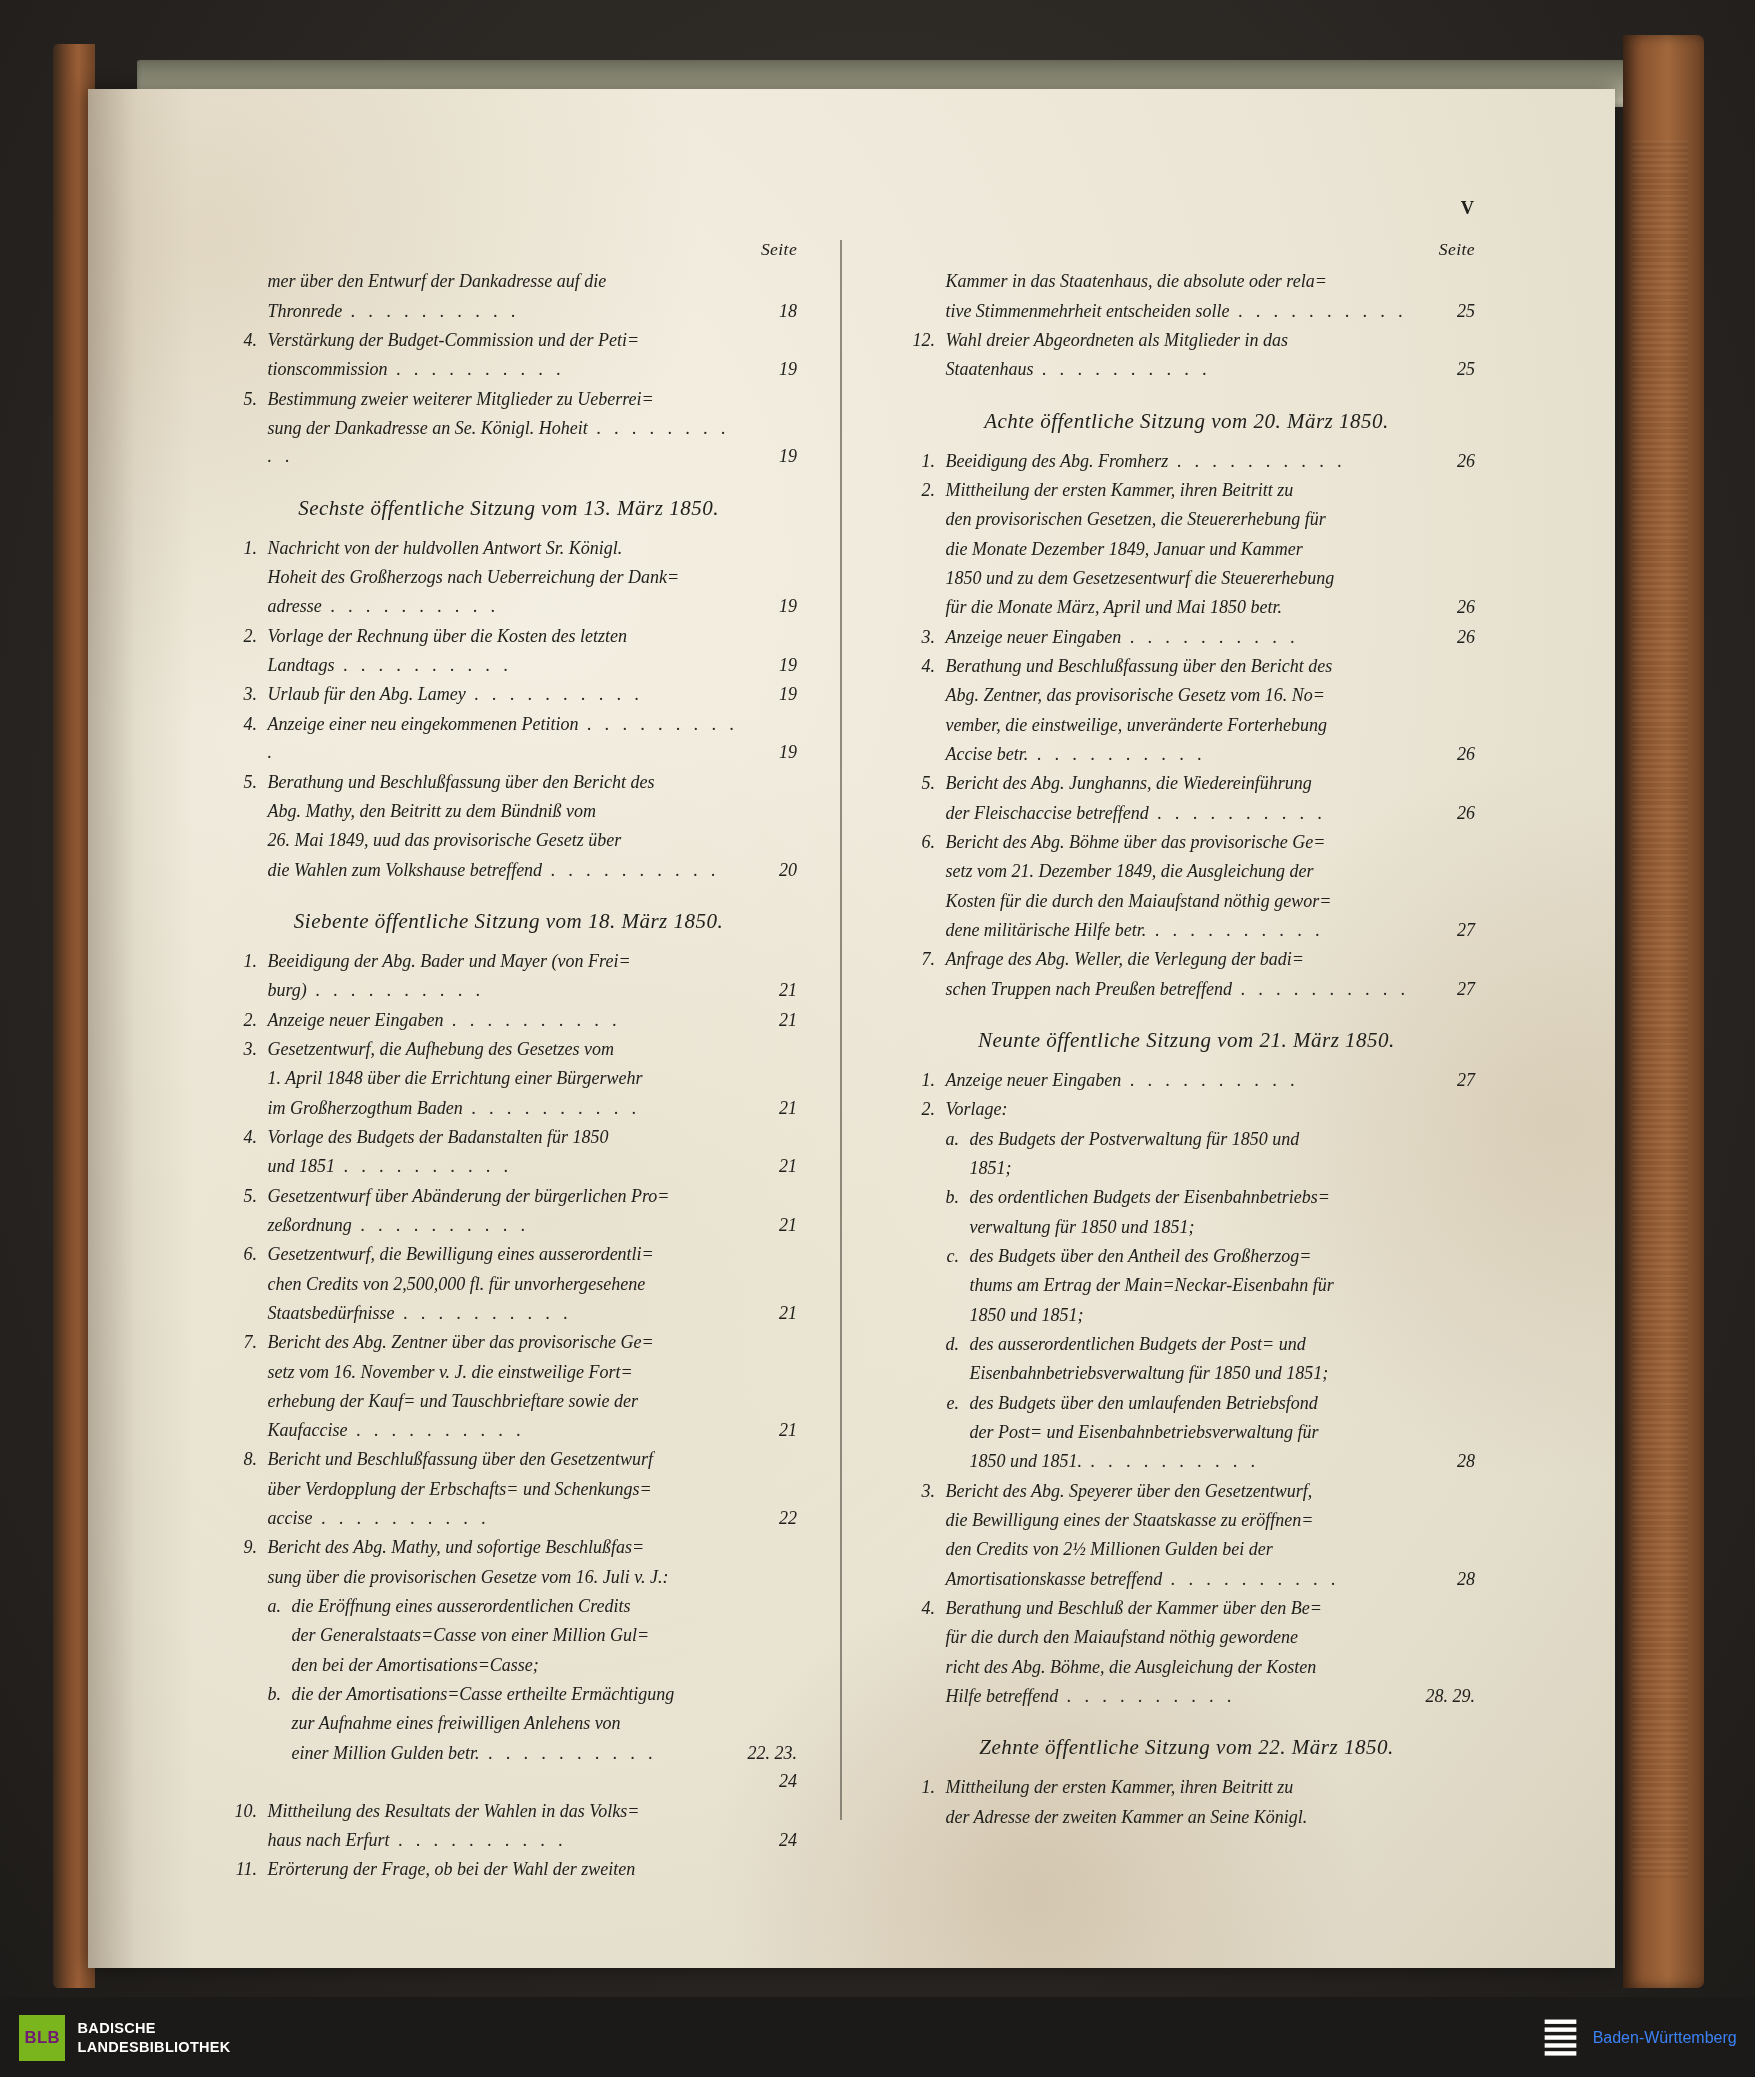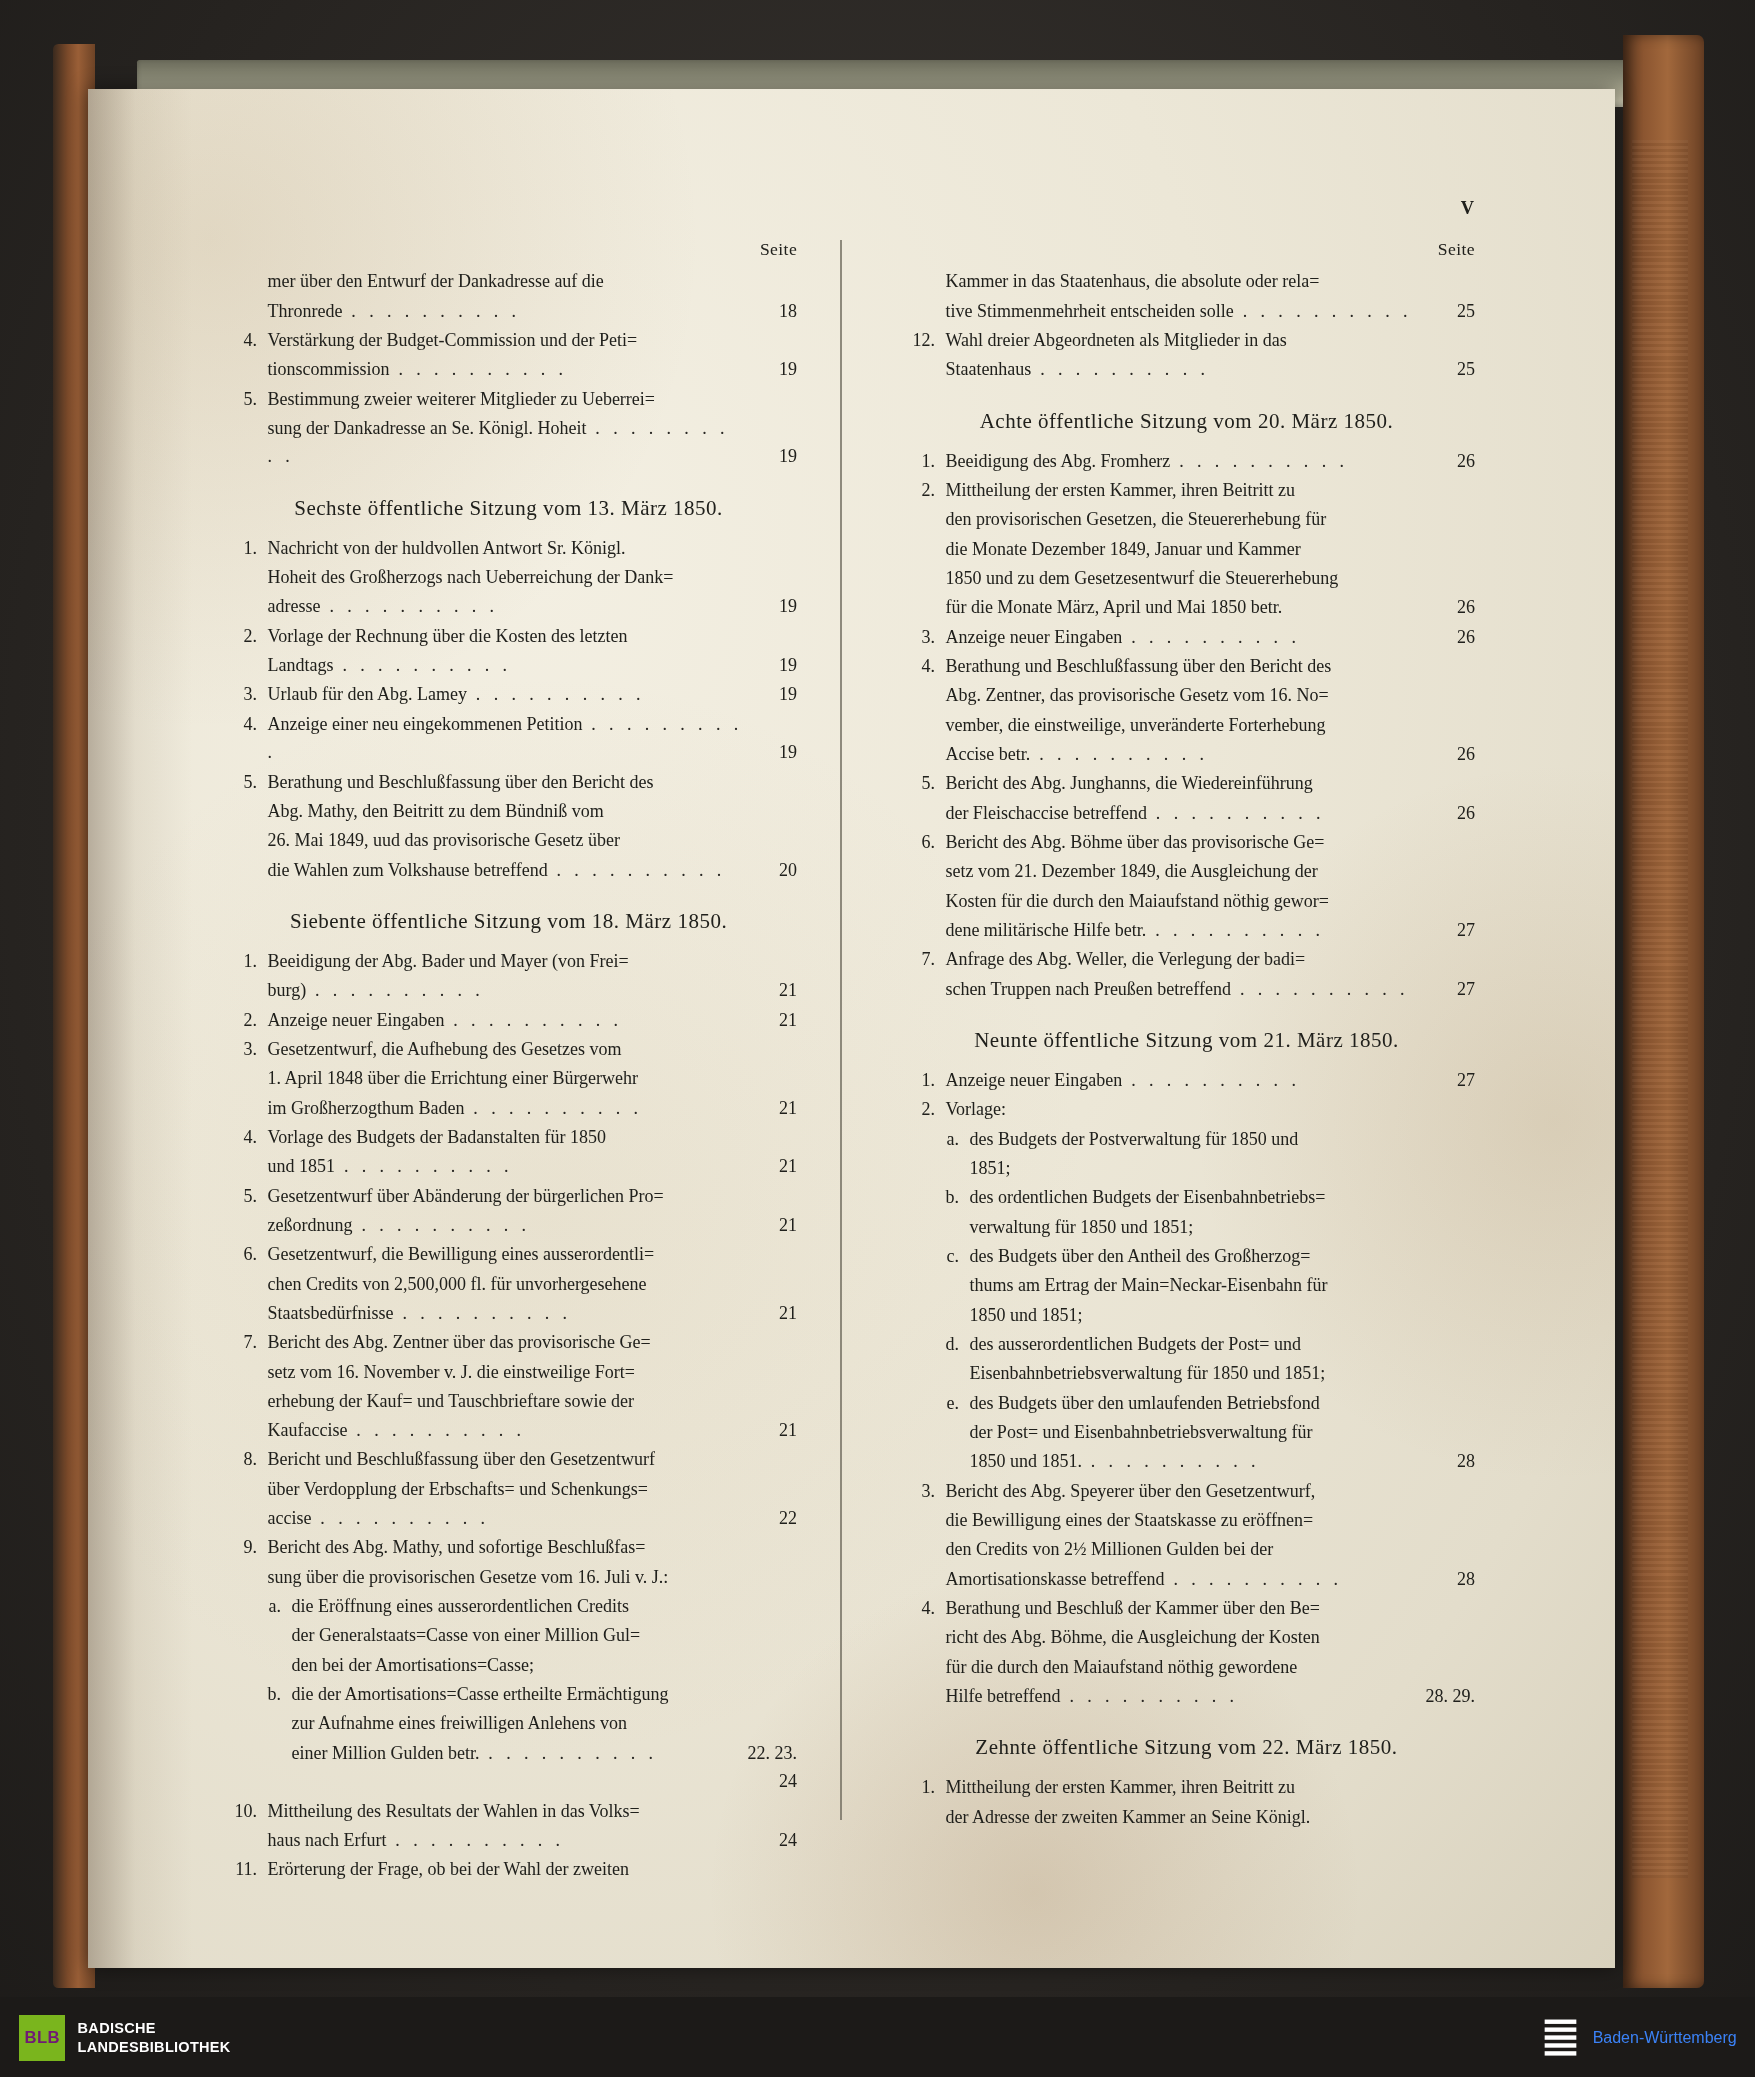--- a/index.html
+++ b/index.html
@@ -133,20 +133,21 @@
     font-weight: bold;
   }
 
   .columns {
     position: absolute;
     top: 42px;
     left: 0;
     width: 1255px;
     display: flex;
     gap: 8px;
+    font-style: italic;
   }
   .col {
     width: 584px;
     position: relative;
   }
   .col.left { padding-right: 21px; }
   .col.right { padding-left: 32px; }
   .rule {
     width: 1.8px;
     background: #6d6a5c;
@@ -738,26 +739,26 @@
                 <span class="body">Amortisationskasse betreffend<span class="leader"> . . . . . . . . . . </span></span>
                 <span class="pg">28</span>
               </div>
               <div class="entry">
                 <span class="num">4.</span>
                 <span class="body">Berathung und Beschluß der Kammer über den Be=</span>
                 <span class="pg"></span>
               </div>
               <div class="entry">
                 <span class="num"></span>
+                <span class="body">für die durch den Maiaufstand nöthig gewordene</span>
+                <span class="pg"></span>
+              </div>
+              <div class="entry">
+                <span class="num"></span>
                 <span class="body">richt des Abg. Böhme, die Ausgleichung der Kosten</span>
-                <span class="pg"></span>
-              </div>
-              <div class="entry">
-                <span class="num"></span>
-                <span class="body">für die durch den Maiaufstand nöthig gewordene</span>
                 <span class="pg"></span>
               </div>
               <div class="entry">
                 <span class="num"></span>
                 <span class="body">Hilfe betreffend<span class="leader"> . . . . . . . . . . </span></span>
                 <span class="pg">28. 29.</span>
               </div>
               <div class="sec-head">Zehnte öffentliche Sitzung vom 22. März 1850.</div>
               <div class="entry">
                 <span class="num">1.</span>

